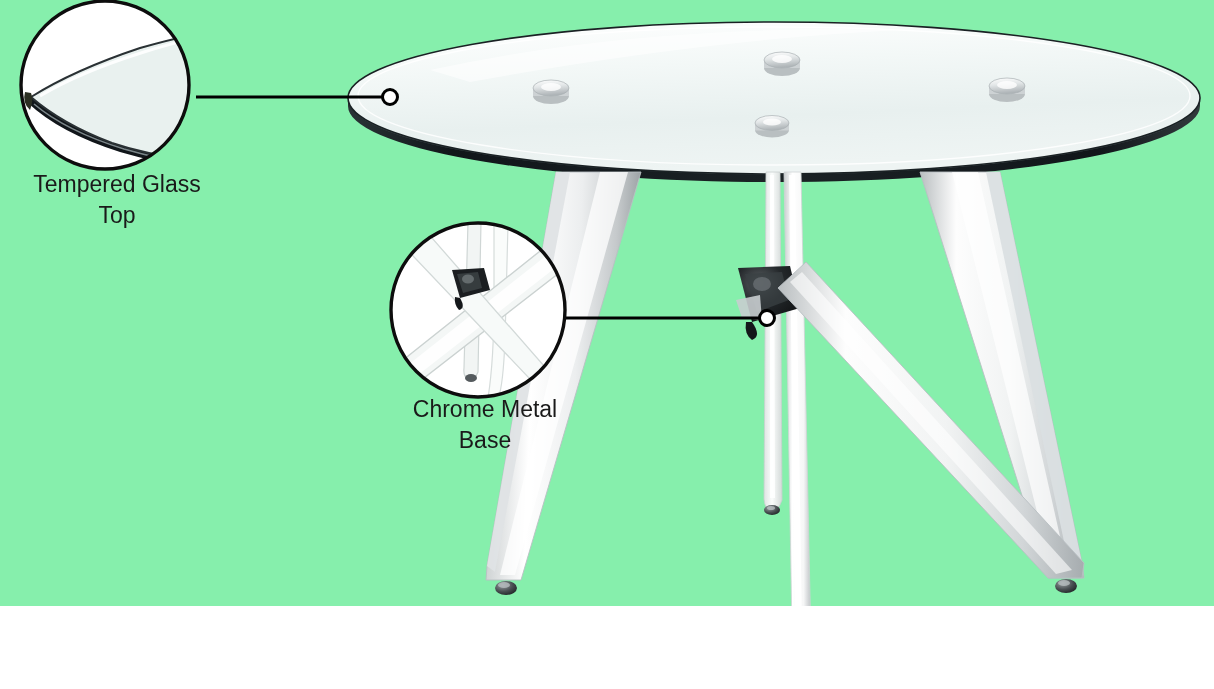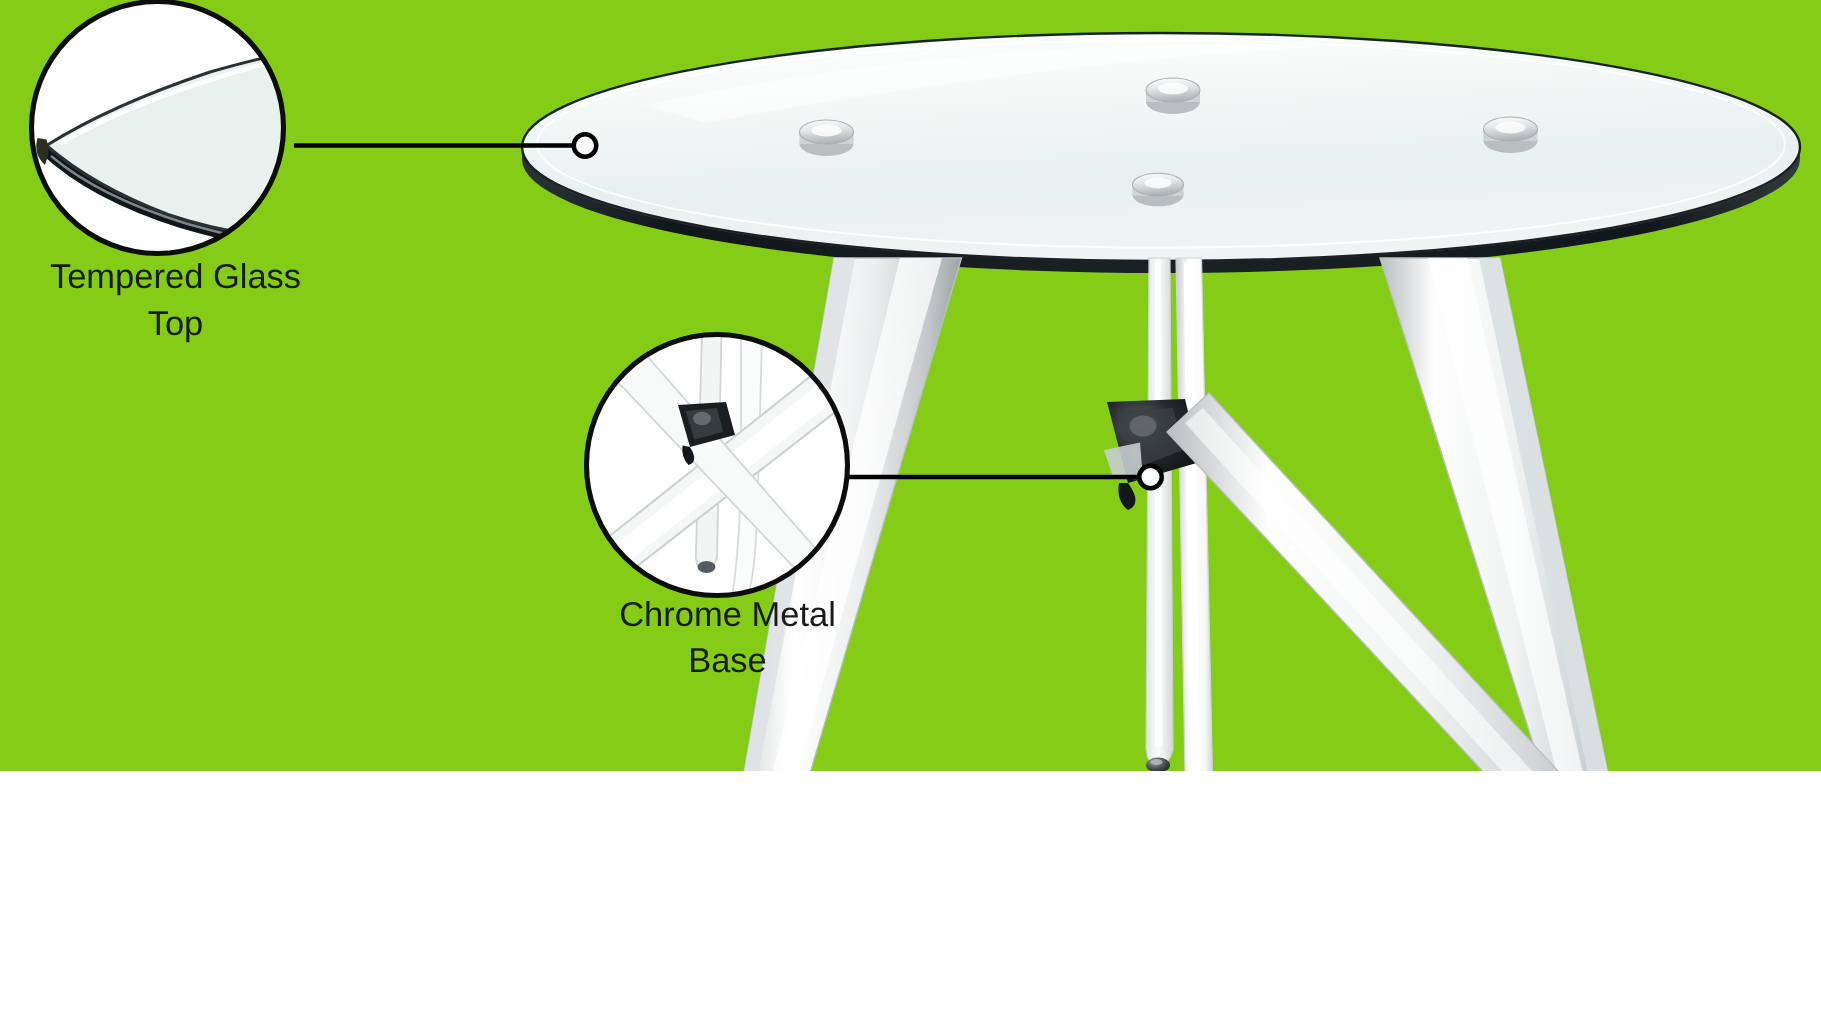--- a/index.html
+++ b/index.html
@@ -7,22 +7,22 @@
     margin: 0;
     padding: 0;
     background: #ffffff;
   }
   body {
     font-family: "Liberation Sans", sans-serif;
   }
   #stage {
     position: relative;
     width: 1214px;
-    height: 514px;
-    background: #84cc16;
+    height: 606px;
+    background: #86efac;
     overflow: hidden;
   }
   #diagram {
     position: absolute;
     left: 0;
     top: 0;
     width: 1214px;
     height: 689px;
     display: block;
   }

